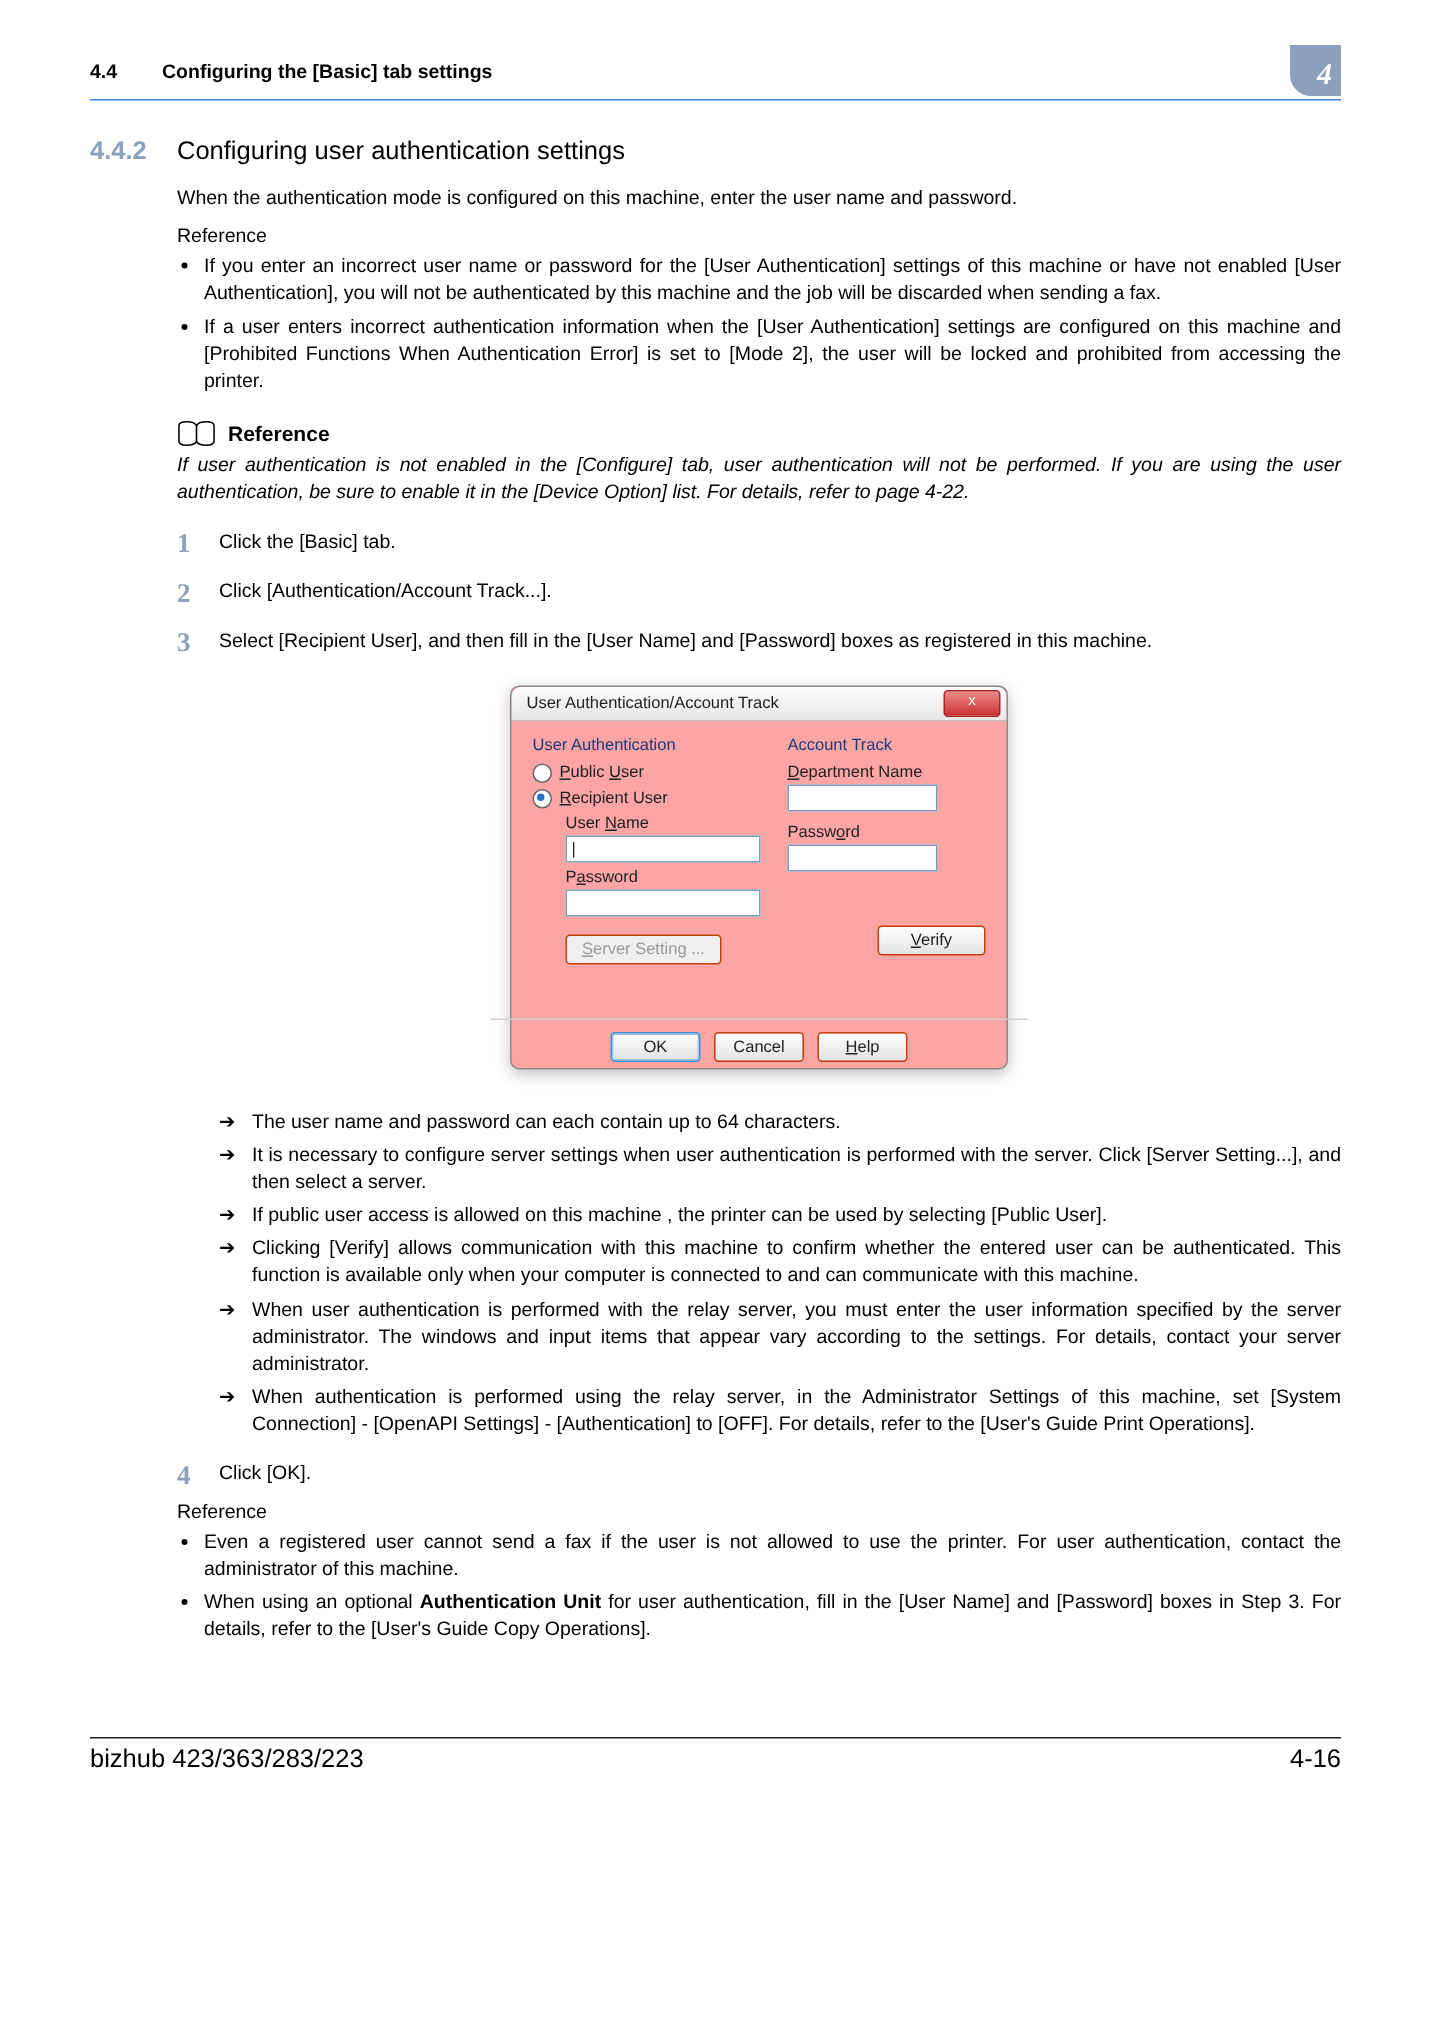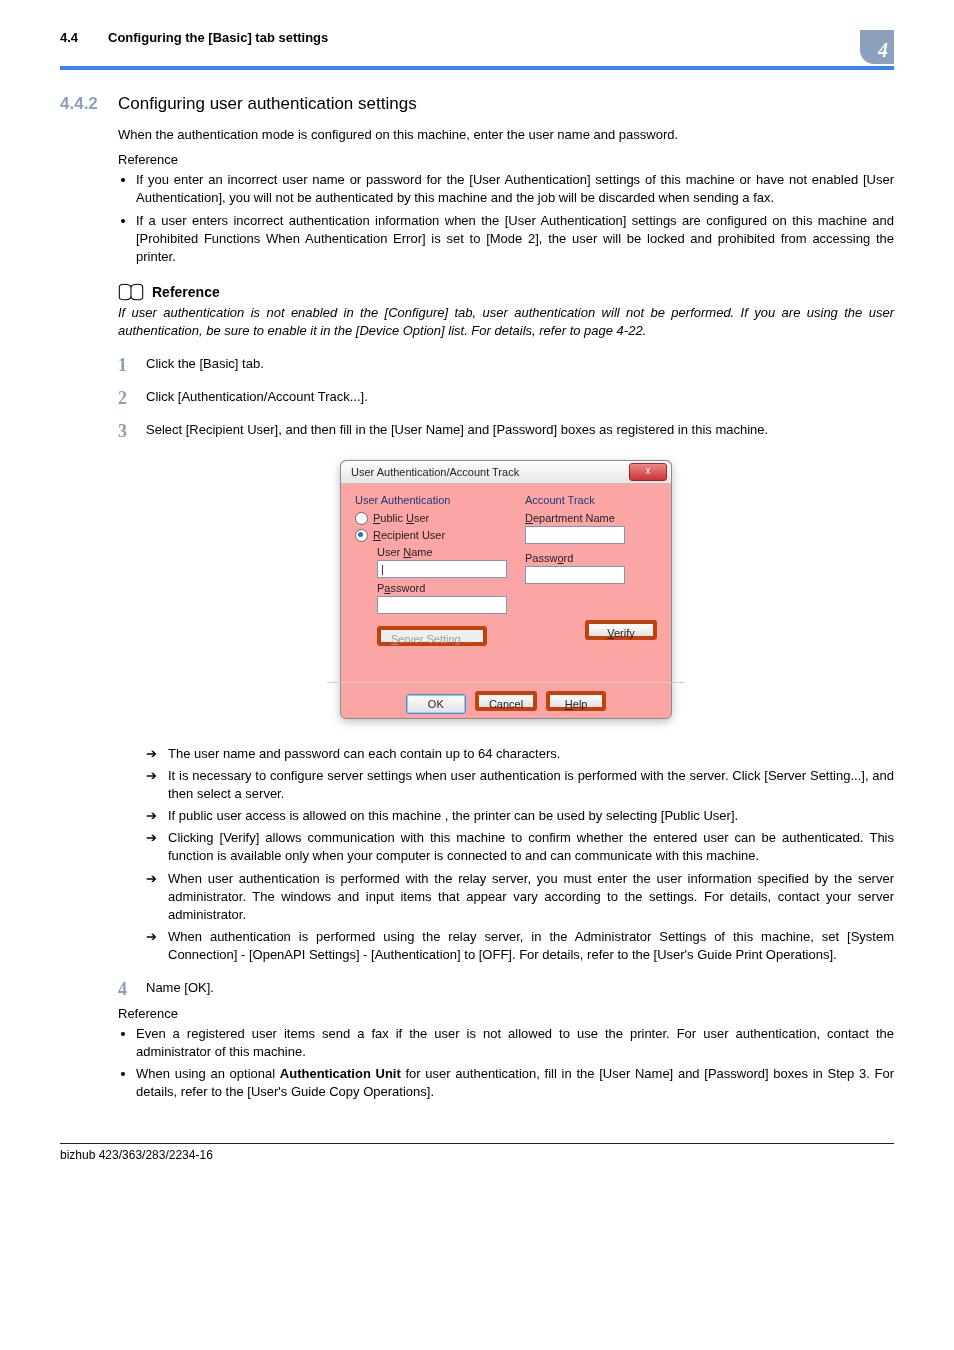--- a/index.html
+++ b/index.html
@@ -9,22 +9,22 @@
     font-family: Arial, Helvetica, sans-serif;
     color: #000;
     width: 954px;
   }
   .page {
     padding: 30px 60px 60px 60px;
     box-sizing: border-box;
   }
   .topbar {
     display: flex;
-    align-items: flex-start;
-    border-bottom: 4px solid #3b82f6;
+    align-items: center;
+    border-bottom: 1px solid #3b82f6;
     padding-bottom: 2px;
     margin-bottom: 24px;
   }
   .topbar .sec-num {
     font-weight: bold;
     font-size: 13px;
     width: 48px;
   }
   .topbar .sec-title-top {
     font-weight: bold;
@@ -215,39 +215,39 @@
     padding: 0 3px; font-size: 11px; line-height: 16px;
   }
   .txtbox.small { width: 100px; }
   .winbtn {
     display: inline-block;
     min-width: 72px;
     height: 20px;
     line-height: 18px;
     text-align: center;
     font-size: 11px;
-    border: 4px solid #c2410c;
+    border: 1px solid #c2410c;
     border-radius: 3px;
     background: linear-gradient(to bottom, #fff, #e2e2e2);
     padding: 0 10px;
     box-sizing: border-box;
   }
   .winbtn.disabled { color: #9a9a9a; background: #efefef;}
   .winbtn.highlight { border: 1px solid #3d8fe0; box-shadow: 0 0 0 1px #9ec8f0 inset;}
   .verifyrow { text-align: right; margin-top: 36px; }
   .sep { border-top: 1px solid #cfcfcf; margin: 24px -14px 8px -14px; }
   .btnrow { text-align: center; padding-bottom: 4px;}
   .btnrow .winbtn { margin: 0 3px; min-width: 60px;}
   .footer {
     display: flex;
-    justify-content: flex-start;
+    justify-content: space-between;
     border-top: 1px solid #222;
-    margin-top: 42px;
+    margin-top: 63px;
     padding-top: 4px;
-    font-size: 12px;
+    font-size: 17px;
   }
 </style>
 </head>
 <body>
 
 <div class="page">
   <div class="topbar">
     <span class="sec-num">4.4</span>
     <span class="sec-title-top">Configuring the [Basic] tab settings</span>
     <span class="chapbox">4</span>
@@ -340,26 +340,26 @@
       <li>The user name and password can each contain up to 64 characters.</li>
       <li>It is necessary to configure server settings when user authentication is performed with the server. Click [Server Setting...], and then select a server.</li>
       <li>If public user access is allowed on this machine , the printer can be used by selecting [Public User].</li>
       <li>Clicking [Verify] allows communication with this machine to confirm whether the entered user can be authenticated. This function is available only when your computer is connected to and can communicate with this machine.</li>
       <li>When user authentication is performed with the relay server, you must enter the user information specified by the server administrator. The windows and input items that appear vary according to the settings. For details, contact your server administrator.</li>
       <li>When authentication is performed using the relay server, in the Administrator Settings of this machine, set [System Connection] - [OpenAPI Settings] - [Authentication] to [OFF]. For details, refer to the [User's Guide Print Operations].</li>
     </ul>
 
     <div class="step">
       <span class="stepnum">4</span>
-      <span class="steptext">Name [OK].</span>
+      <span class="steptext">Click [OK].</span>
     </div>
 
     <p class="subhead">Reference</p>
     <ul class="disc">
-      <li>Even a registered user items send a fax if the user is not allowed to use the printer. For user authentication, contact the administrator of this machine.</li>
+      <li>Even a registered user cannot send a fax if the user is not allowed to use the printer. For user authentication, contact the administrator of this machine.</li>
       <li id="ref2b">When using an optional <b>Authentication Unit</b> for user authentication, fill in the [User Name] and [Password] boxes in Step 3. For details, refer to the [User's Guide Copy Operations].</li>
     </ul>
   </div>
 
   <div class="footer">
     <span>bizhub 423/363/283/223</span>
     <span>4-16</span>
   </div>
 </div>
 

